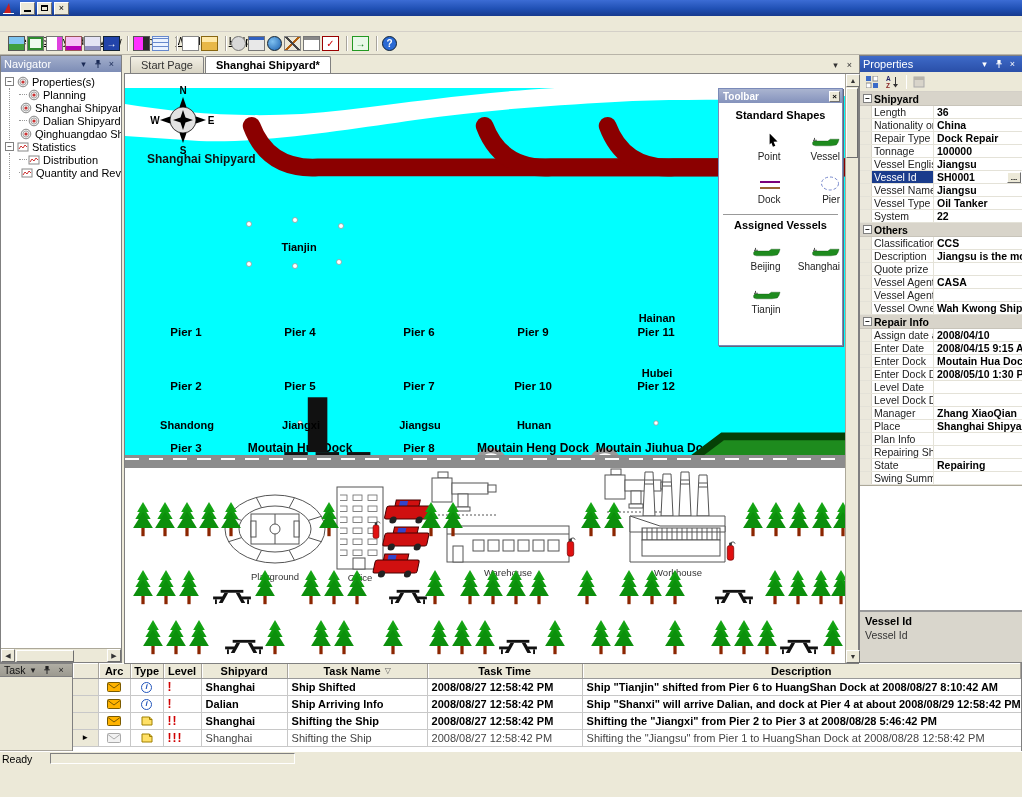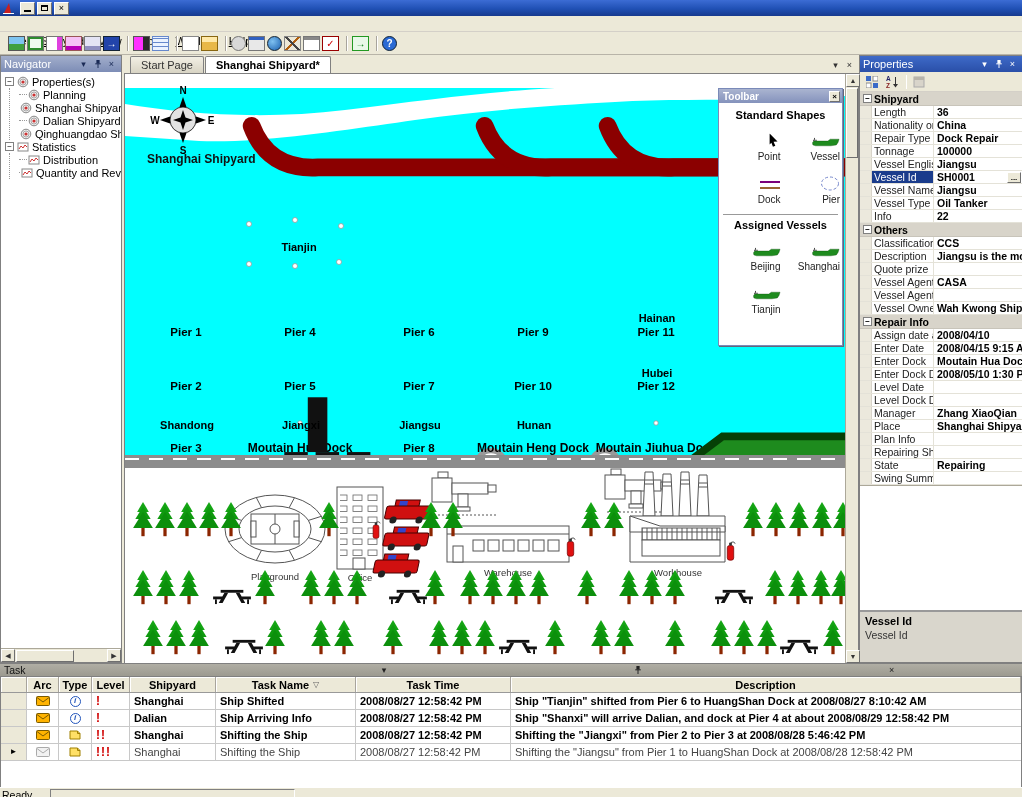--- a/index.html
+++ b/index.html
@@ -115,21 +115,21 @@
      border-bottom:1px solid #C8C4BA;align-items:center;}
   .psec .expander{margin:0 2px 0 1px;}
   .prow.sel .plab{background:#1A3C8C;color:#fff;}
   .dots-btn{position:absolute;right:1px;top:1px;width:14px;height:11px;background:#ECE9D8;border:1px solid;
      border-color:#FFF #6F6F6F #6F6F6F #FFF;font-size:8px;line-height:9px;text-align:center;font-weight:bold;}
   .pfiller{flex:1;background:#fff;}
   .pdesc{height:52px;background:#D9D6CC;border-top:2px solid #999;padding:3px 5px;}
   .pdesc .dtitle{font-weight:bold;font-size:11px;}
   .pdesc .dtext{font-size:10.5px;color:#333;margin-top:2px;}
   
-  .taskpanel{height:124px;display:flex;flex-direction:column;background:#ECE9D8;}
+  .taskpanel{height:88px;display:flex;flex-direction:row;background:#ECE9D8;}
   .taskhead{height:14px;background:linear-gradient(180deg,#B0AEA4,#9C9A90);display:flex;align-items:center;
      padding:0 4px;font-size:10.5px;color:#111;border-top:1px solid #808080;border-bottom:1px solid #808080;}
   .taskhead span{flex:1;}
   .tasktable{flex:1;background:#fff;overflow:hidden;border-left:1px solid #808080;border-right:1px solid #808080;}
   .trow{display:flex;height:17px;line-height:16px;font-size:11px;border-bottom:1px solid #C8C8C8;align-items:center;}
   .trow.theader{height:16px;background:#ECE9D8;font-weight:bold;border-bottom:1px solid #999;}
   .tc{padding:0 4px;overflow:hidden;white-space:nowrap;border-right:1px solid #C8C8C8;height:100%;display:flex;align-items:center;}
   .theader .tc{border-right:1px solid #A8A49C;box-shadow:inset 1px 1px 0 #fff;justify-content:center;}
   .c-marker{width:26px;background:#ECE9D8;justify-content:center;}
   .c-arc{width:32px;justify-content:center;}
@@ -807,21 +807,21 @@
             <div class="plab">Vessel Name</div>
             <div class="pval">Jiangsu</div>
           </div>
         <div class="prow">
             <div class="pstrip"></div>
             <div class="plab">Vessel Type</div>
             <div class="pval">Oil Tanker</div>
           </div>
         <div class="prow">
             <div class="pstrip"></div>
-            <div class="plab">Info</div>
+            <div class="plab">System</div>
             <div class="pval">22</div>
           </div>
         <div class="psec">
             <span class="pstrip" style="background:none;border:none;width:2px"></span>
             <span class="expander">−</span>
             <span>Others</span>
           </div>
         <div class="prow">
             <div class="pstrip"></div>
             <div class="plab">Classification S</div>

